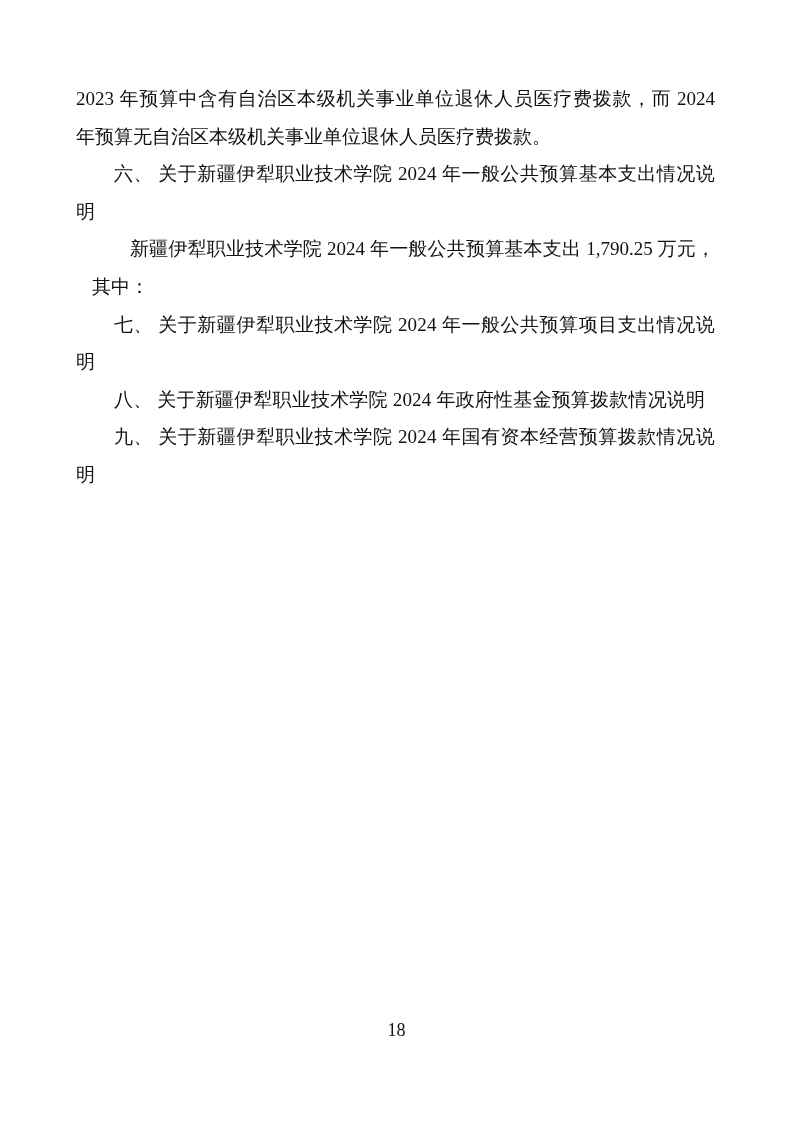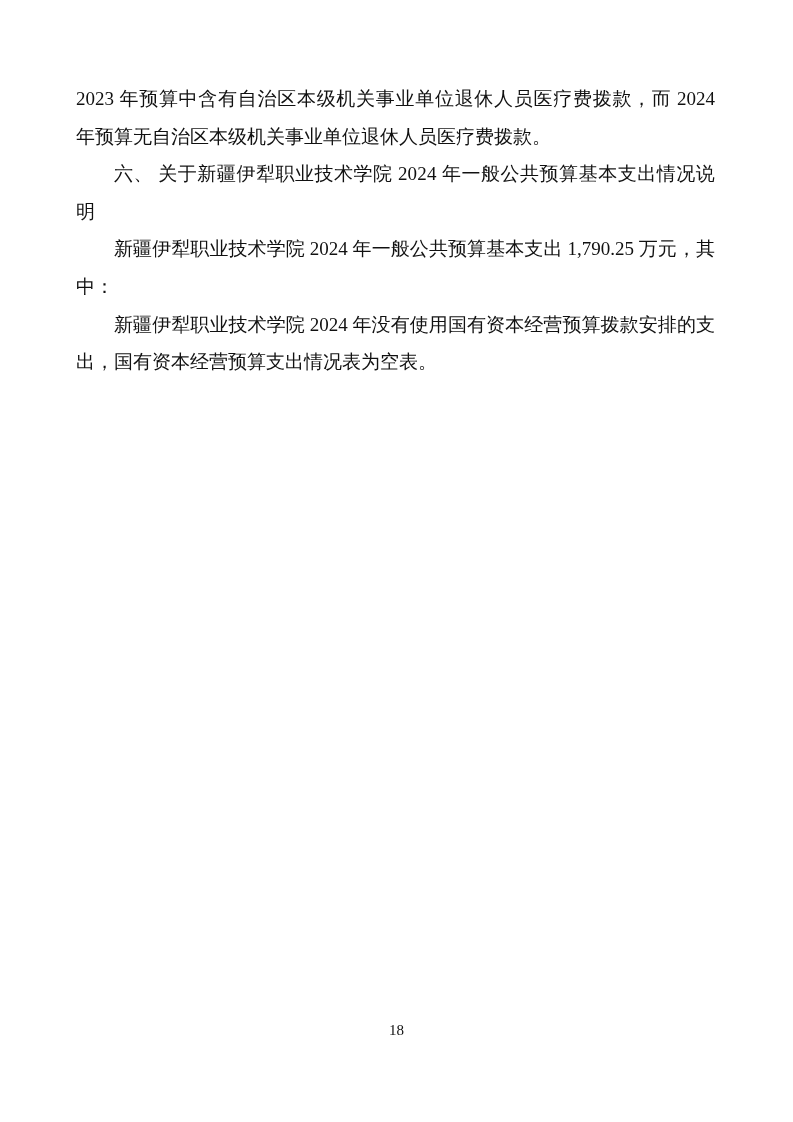--- a/index.html
+++ b/index.html
@@ -28,45 +28,48 @@
   .para-cont,
   .heading {
     margin: 0;
     text-align: justify;
     text-justify: inter-ideograph;
     text-align-last: left;
     word-break: break-all;
   }
   .para {
     text-indent: 2em;
+    margin-left: 16px;
   }
   .para-cont {
     text-indent: 0;
   }
   .heading {
     font-weight: normal;
     text-indent: 2em;
     letter-spacing: 0.2px;
   }
   .footer {
     position: absolute;
     left: 0;
     top: 1020px;
     width: 793px;
     text-align: center;
-    font-size: 15px;
+    font-size: 18px;
     line-height: 20px;
     color: #111111;
     font-family: "Liberation Serif", "DejaVu Serif", serif;
   }
 </style>
 </head>
 <body>
 
 <div class="page">
   <div class="content">
     <p class="para-cont">2023 年预算中含有自治区本级机关事业单位退休人员医疗费拨款，而 2024 年预算无自治区本级机关事业单位退休人员医疗费拨款。</p>
     <p class="heading">六、 关于新疆伊犁职业技术学院 2024 年一般公共预算基本支出情况说明</p>
     <p class="para">新疆伊犁职业技术学院 2024 年一般公共预算基本支出 1,790.25 万元，其中：</p>
-    <p class="para">新疆伊犁职业技术学院 2024 年没有使用国有资本经营预算拨款安排的支出，国有资本经营预算支出情况表为空表。</p>
+    <p class="heading">七、 关于新疆伊犁职业技术学院 2024 年一般公共预算项目支出情况说明</p>
+    <p class="heading">八、 关于新疆伊犁职业技术学院 2024 年政府性基金预算拨款情况说明</p>
+    <p class="heading">九、 关于新疆伊犁职业技术学院 2024 年国有资本经营预算拨款情况说明</p>
   </div>
   <div class="footer">18</div>
 </div>
 
 </body></html>

